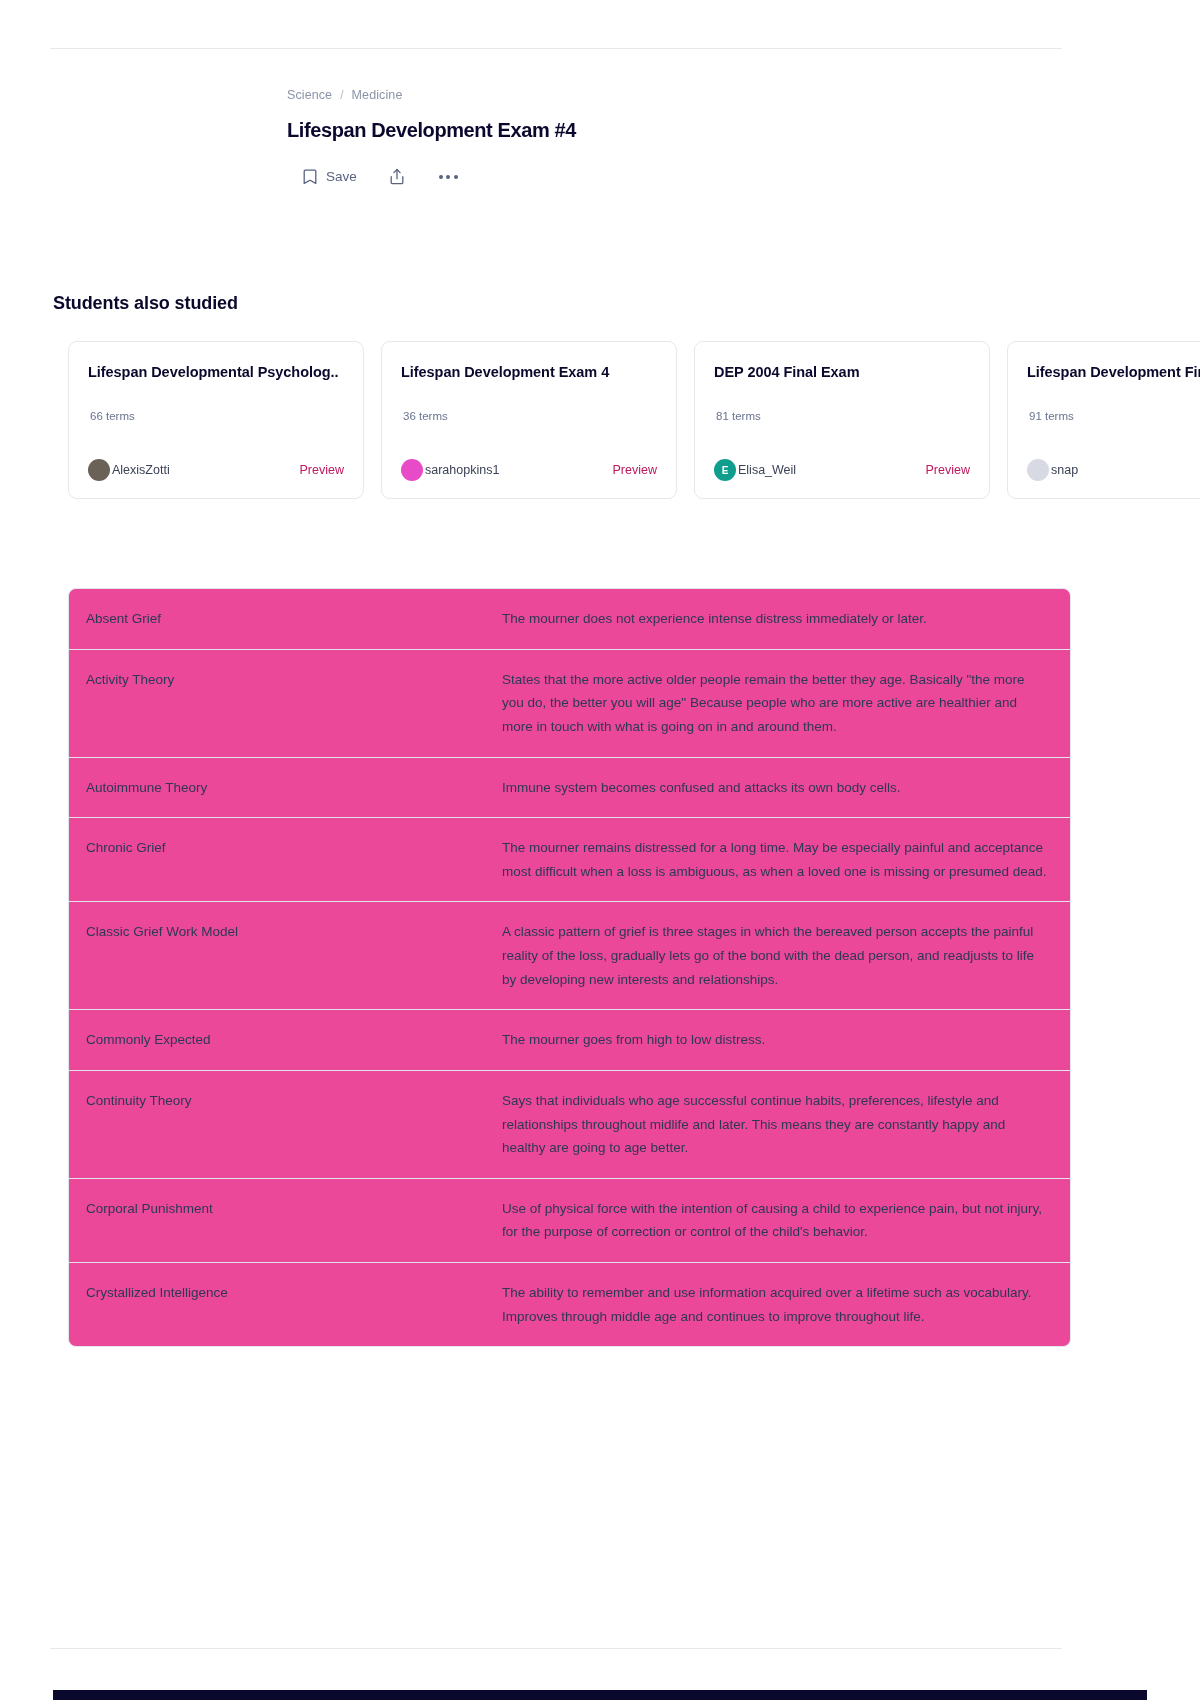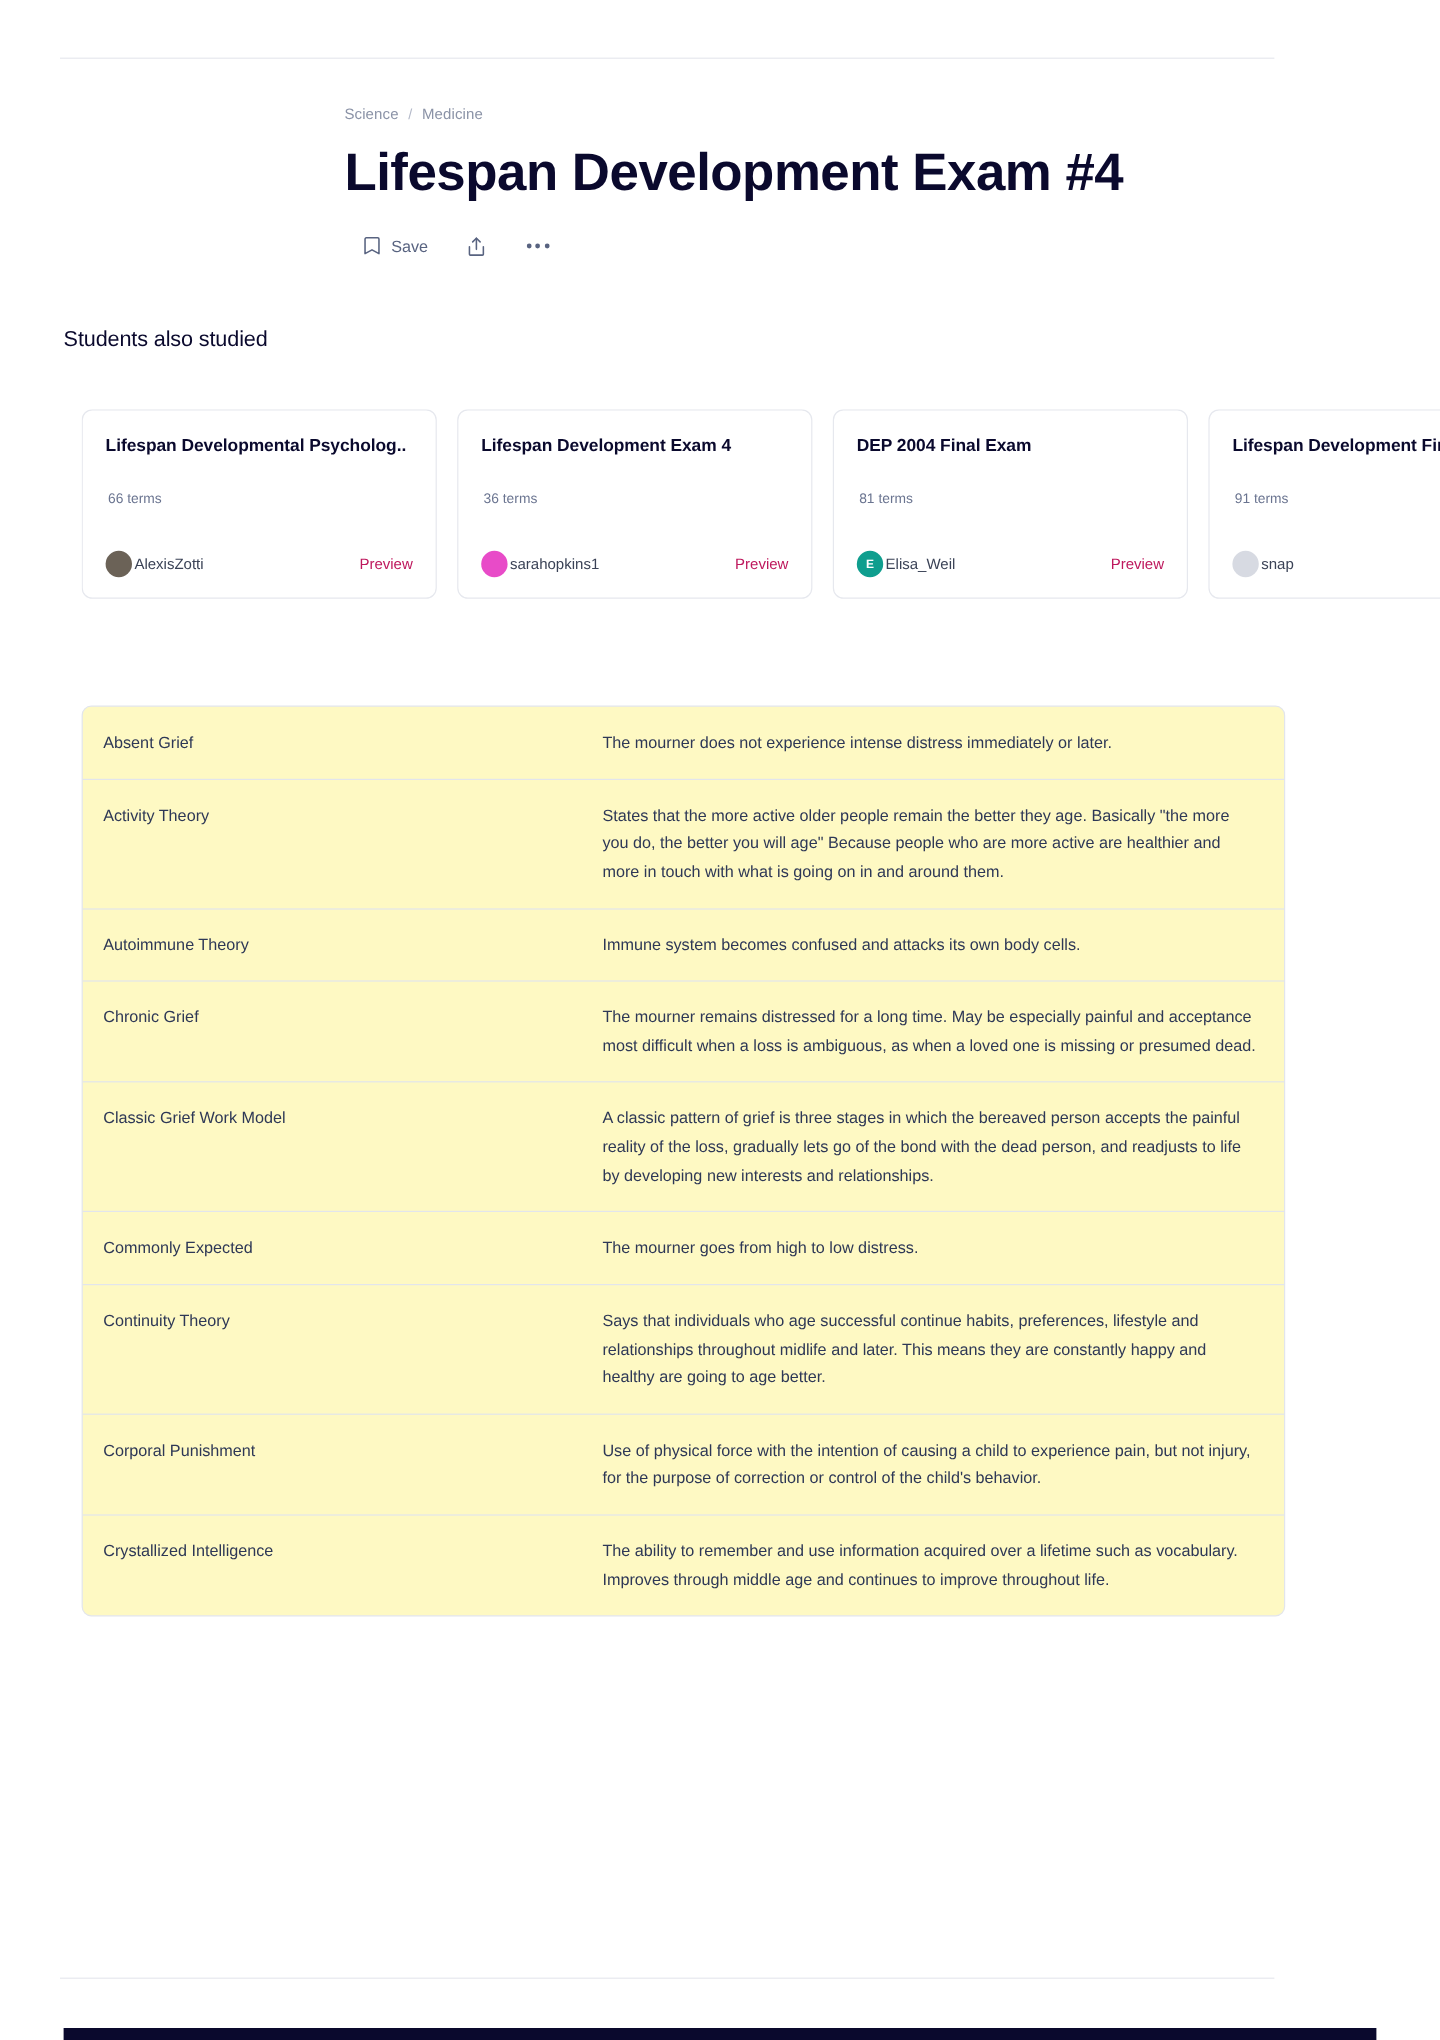--- a/index.html
+++ b/index.html
@@ -45,21 +45,21 @@
     letter-spacing: .1px;
     margin-bottom: 16px;
   }
   .breadcrumb a {
     color: #8b93a7;
     text-decoration: none;
   }
   .breadcrumb .sep { color: #b4bac9; font-size: 12px; }
 
   .page-title {
-    font-size: 44px;
+    font-size: 20px;
     font-weight: 700;
     letter-spacing: -0.4px;
     color: #0a092d;
     line-height: 1.2;
     margin-bottom: 22px;
   }
 
   .actions {
     display: flex;
     align-items: center;
@@ -92,23 +92,23 @@
     width: 4px; height: 4px;
     border-radius: 50%;
     background: #586380;
     display: block;
   }
 
   
   .section-title {
     position: absolute;
     left: 53px;
-    top: 272px;
+    top: 293px;
     font-size: 18px;
-    font-weight: 400;
+    font-weight: 700;
     color: #0a092d;
     letter-spacing: -0.1px;
   }
 
   .cards-strip {
     position: absolute;
     left: 68px;
     top: 341px;
     width: 1132px;
     height: 175px;
@@ -180,21 +180,21 @@
 
   
   .terms-table {
     position: absolute;
     left: 68px;
     top: 588px;
     width: 1003px;
     border: 1px solid #e2e5ec;
     border-radius: 8px;
     overflow: hidden;
-    background: #fef9c3;
+    background: #ec4899;
   }
   .term-row {
     display: flex;
     border-bottom: 1px solid #e2e5ec;
     min-height: 55px;
     align-items: flex-start;
     padding: 18px 0;
   }
   .term-row:last-child { border-bottom: none; }
 

